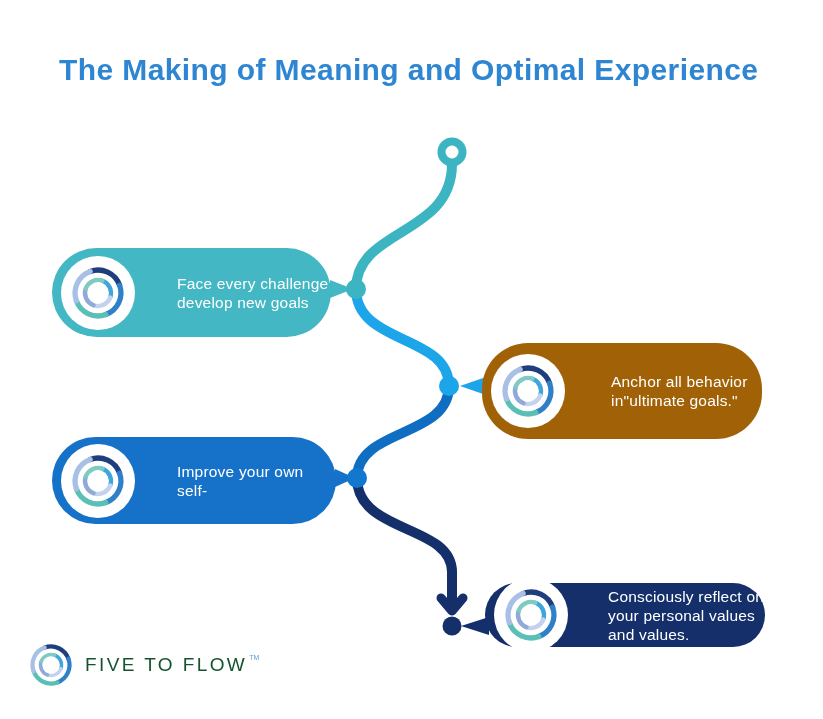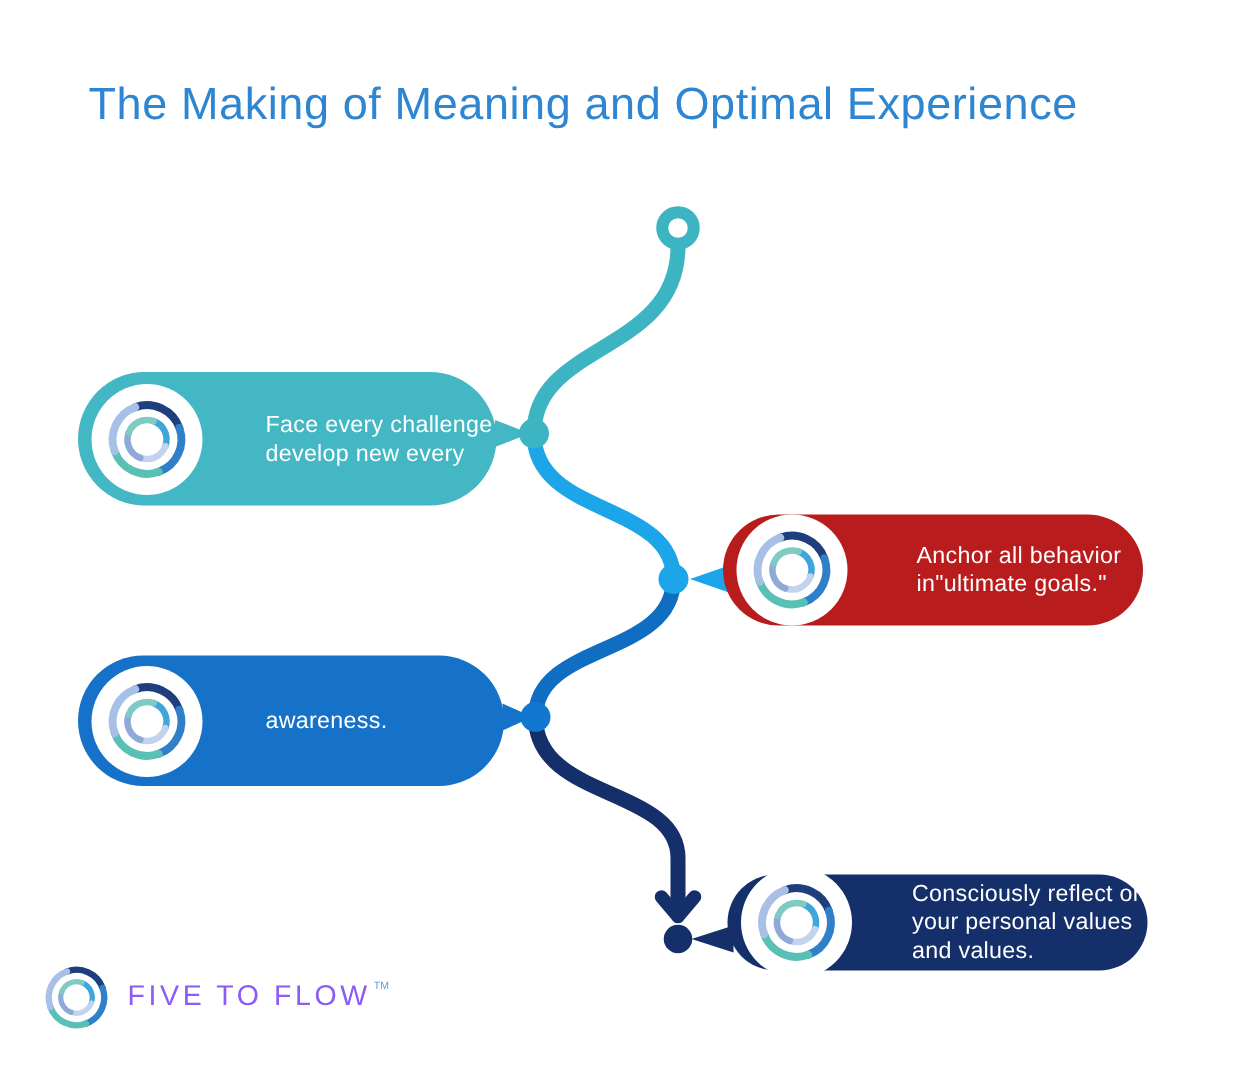--- a/index.html
+++ b/index.html
@@ -2,48 +2,48 @@
 <html><head>
 <meta charset="utf-8">
 <style>
   html,body { margin:0; padding:0; background:#ffffff; }
   .canvas {
     position:relative; width:823px; height:719px; background:#ffffff;
     font-family:"Liberation Sans", sans-serif; overflow:hidden;
   }
   .title {
     position:absolute; left:59px; top:53px; margin:0;
-    font-size:30px; font-weight:400; letter-spacing:0.4px; color:#2e86d2;
+    font-size:30px; font-weight:700; letter-spacing:0.4px; color:#2e86d2;
   }
   .flow { position:absolute; left:0; top:0; width:823px; height:719px; }
 
   .pill { position:absolute; border-radius:46px; color:#ffffff; }
   .pill .badge {
     position:absolute; left:9px; top:50%; transform:translateY(-50%);
     width:74px; height:74px; background:#ffffff; border-radius:50%;
     display:flex; align-items:center; justify-content:center;
   }
   .pill .badge svg { width:62px; height:62px; display:block; }
   .pill .text {
     position:absolute; top:50%; transform:translateY(-50%);
     font-size:15.5px; line-height:19px; letter-spacing:0.2px; font-weight:400;margin-left:37px;
   }
   .pill .text span { display:block; }
 
   .pill1 { left:52px;  top:248px; width:279px; height:89px; background:#43b7c3; }
-  .pill2 { left:482px; top:343px; width:280px; height:74px; background:#b91c1c; }
+  .pill2 { left:482px; top:343px; width:280px; height:96px; background:#a16207; }
   .pill3 { left:52px;  top:437px; width:284px; height:87px; background:#1672c8; }
   .pill4 { left:485px; top:583px; width:280px; height:64px; background:#142f6a; }
   .pill1 .text, .pill3 .text { left:88px; }
   .pill2 .text { left:92px; }
   .pill4 .text { left:86px; }
 
   .logo { position:absolute; left:26px; top:640px; display:flex; align-items:center; }
   .logo .mark { width:50px; height:50px; display:block; }
-  .wordmark { margin-left:9px; font-size:19px; letter-spacing:2.4px; color:#8b5cf6; font-weight:400; }
+  .wordmark { margin-left:9px; font-size:19px; letter-spacing:2.4px; color:#14532d; font-weight:400; }
   .tm { font-size:7px; color:#5c9fd6; position:relative; top:-8px; margin-left:2px; letter-spacing:0; }
 
   .defs-hidden { position:absolute; width:0; height:0; overflow:hidden; }
 </style>
 </head>
 <body>
 
 <svg class="defs-hidden" aria-hidden="true">
   <defs>
     <symbol id="swirl" viewBox="0 0 100 100">
@@ -87,21 +87,21 @@
   </svg>
 
   <div class="pill pill1">
     <div class="badge">
       <svg>
           <use href="#swirl"></use>
         </svg>
     </div>
     <div class="text">
       <span>Face every challenge</span>
-      <span>develop new every</span>
+      <span>develop new goals</span>
     </div>
   </div>
 
   <div class="pill pill2">
     <div class="badge">
       <svg>
           <use href="#swirl"></use>
         </svg>
     </div>
     <div class="text">
@@ -110,21 +110,21 @@
     </div>
   </div>
 
   <div class="pill pill3">
     <div class="badge">
       <svg>
           <use href="#swirl"></use>
         </svg>
     </div>
     <div class="text">
-      <span>awareness.</span>
+      <span>Improve your own self-</span>
     </div>
   </div>
 
   <div class="pill pill4">
     <div class="badge">
       <svg>
           <use href="#swirl"></use>
         </svg>
     </div>
     <div class="text">

